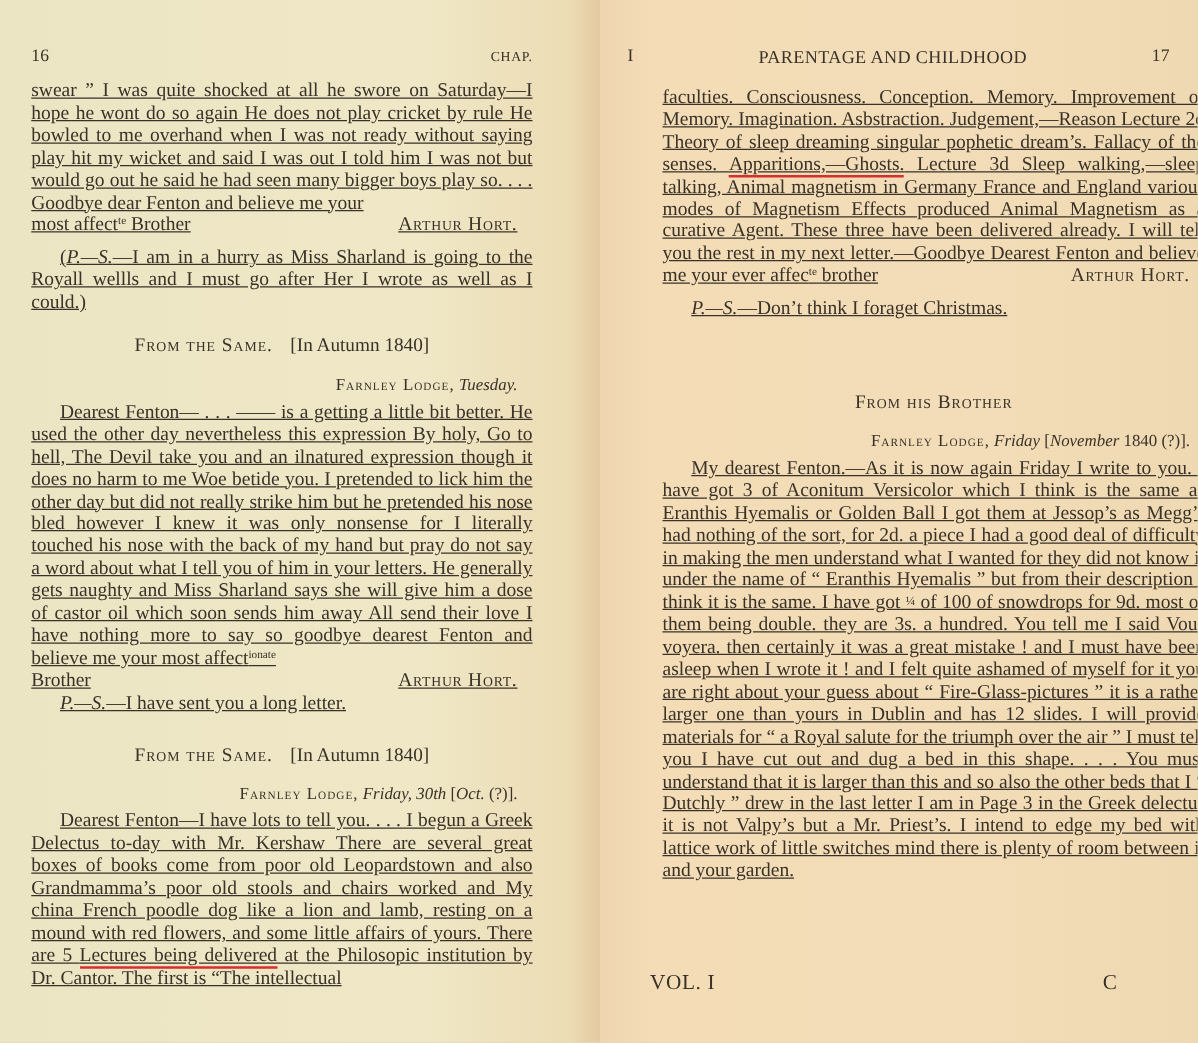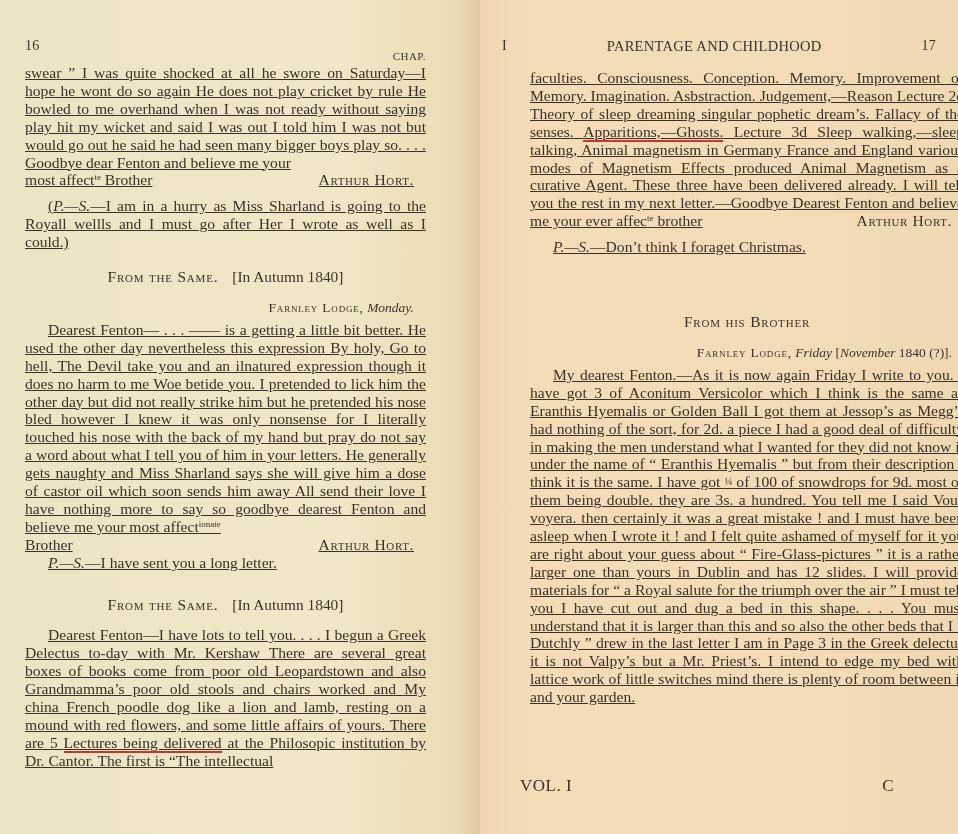--- a/index.html
+++ b/index.html
@@ -5,21 +5,21 @@
   html, body { margin:0; padding:0; }
   body { width:958px; height:834px; overflow:hidden; background:#e9d9b0; font-family:"Liberation Serif","DejaVu Serif",serif; color:#3a3228; }
   .spread { position:relative; width:958px; height:834px; display:flex; }
   .page { position:relative; height:834px; box-sizing:border-box; }
   .page.left { width:480px; background:linear-gradient(to right,#ece5c4 0%,#efe7c6 70%,#ecdcb4 95%,#e3c9a0 100%); padding:0 54px 0 25px; }
   .page.right { width:478px; background:linear-gradient(to right,#efd6b0 0%,#f3dcb6 10%,#f2ddb8 60%,#efd9b2 100%); padding:0 22px 0 22px; }
   .running-head { position:absolute; top:38px; font-size:14.5px; letter-spacing:0.3px; display:flex; justify-content:space-between;text-align:right; }
   .left .running-head { left:25px; width:401px; }
   .right .running-head { left:22px; width:434px; }
   .rh-num { font-size:14px; }
-  .rh-chap { font-size:11px; letter-spacing:0.5px; margin-top:12px; }
+  .rh-chap { font-size:11px; letter-spacing:0.5px; margin-top:2px; }
   .body { position:absolute; font-size:15.6px; line-height:17.9px; text-align:justify; }
   .left .body { top:64px; left:25px; width:401px; }
   .right .body { top:69px; left:22px; width:434px;margin-left:28px; }
   p { margin:0;text-decoration:underline; }
   .indent { text-indent:23px; }
   .sc { font-variant:small-caps; letter-spacing:0.6px; }
   .sig { display:flex; justify-content:space-between; }
   .sig .signer { margin-right:12px; }
   .heading { text-align:center; font-variant:small-caps; letter-spacing:0.8px; margin:17px 0 13px; font-size:15.4px; }
   .dateline { text-align:right; font-size:13.5px; margin:0 12px 4px 0; }
@@ -48,32 +48,35 @@
       <p class="sig">
         <span><span>most affect</span><sup>te</sup><span> Brother</span></span>
         <span class="sc signer">Arthur Hort.</span>
       </p>
       <p class="indent ps"><span>(</span><i>P.—S.</i><span>—I am in a hurry as Miss Sharland is going to the Royall wellls and I must go after Her I wrote as well as I could.)</span></p>
 
       <div class="heading">
         <span>From the Same.</span>&nbsp;&nbsp;&nbsp;<span style="font-variant:normal;letter-spacing:0">[In Autumn 1840]</span>
       </div>
       <div class="dateline">
-        <span class="sc">Farnley Lodge,</span> <i>Monday.</i>
+        <span class="sc">Farnley Lodge,</span> <i>Tuesday.</i>
       </div>
       <p class="indent"><span>Dearest Fenton— . . . —— is a getting a little bit better. He used the other day nevertheless this expression By holy, Go to hell, The Devil take you and an ilnatured expression though it does no harm to me Woe betide you.   I pretended to lick him the other day but did not really strike him but he pretended his nose bled however I knew it was only nonsense for I literally touched his nose with the back of my hand but pray do not say a word about what I tell you of him in your letters.  He generally gets naughty and Miss Sharland says she will give him a dose of castor oil which soon sends him away  All send their love  I have nothing more to say so goodbye dearest Fenton and believe me your most affect</span><sup>ionate</sup></p>
       <p class="sig">
         <span>Brother</span>
         <span class="sc signer">Arthur Hort.</span>
       </p>
       <p class="indent"><i>P.—S.</i><span>—I have sent you a long letter.</span></p>
 
       <div class="gap"></div>
       <div class="heading" style="margin-top:0">
         <span>From the Same.</span>&nbsp;&nbsp;&nbsp;<span style="font-variant:normal;letter-spacing:0">[In Autumn 1840]</span>
+      </div>
+      <div class="dateline">
+        <span class="sc">Farnley Lodge,</span> <i>Friday,</i> <i>30th</i> <span>[</span><i>Oct.</i> <span>(?)].</span>
       </div>
       <p class="indent"><span>Dearest Fenton—I have lots to tell you. . . . I begun a Greek Delectus to-day with Mr. Kershaw  There are several great boxes of books come from poor old Leopardstown and also Grandmamma’s poor old stools and chairs worked and My china French poodle dog like a lion and lamb, resting on a mound with red flowers, and some little affairs of yours. There are 5 </span><span class="hl">Lectures being delivered</span><span> at the Philosopic institution by Dr. Cantor.  The first is “The intellectual</span></p>
     </div>
   </div>
 
   <div class="page right">
     <div class="running-head">
       <span class="rh-num">I</span>
       <span>PARENTAGE AND CHILDHOOD</span>
       <span class="rh-num">17</span>

